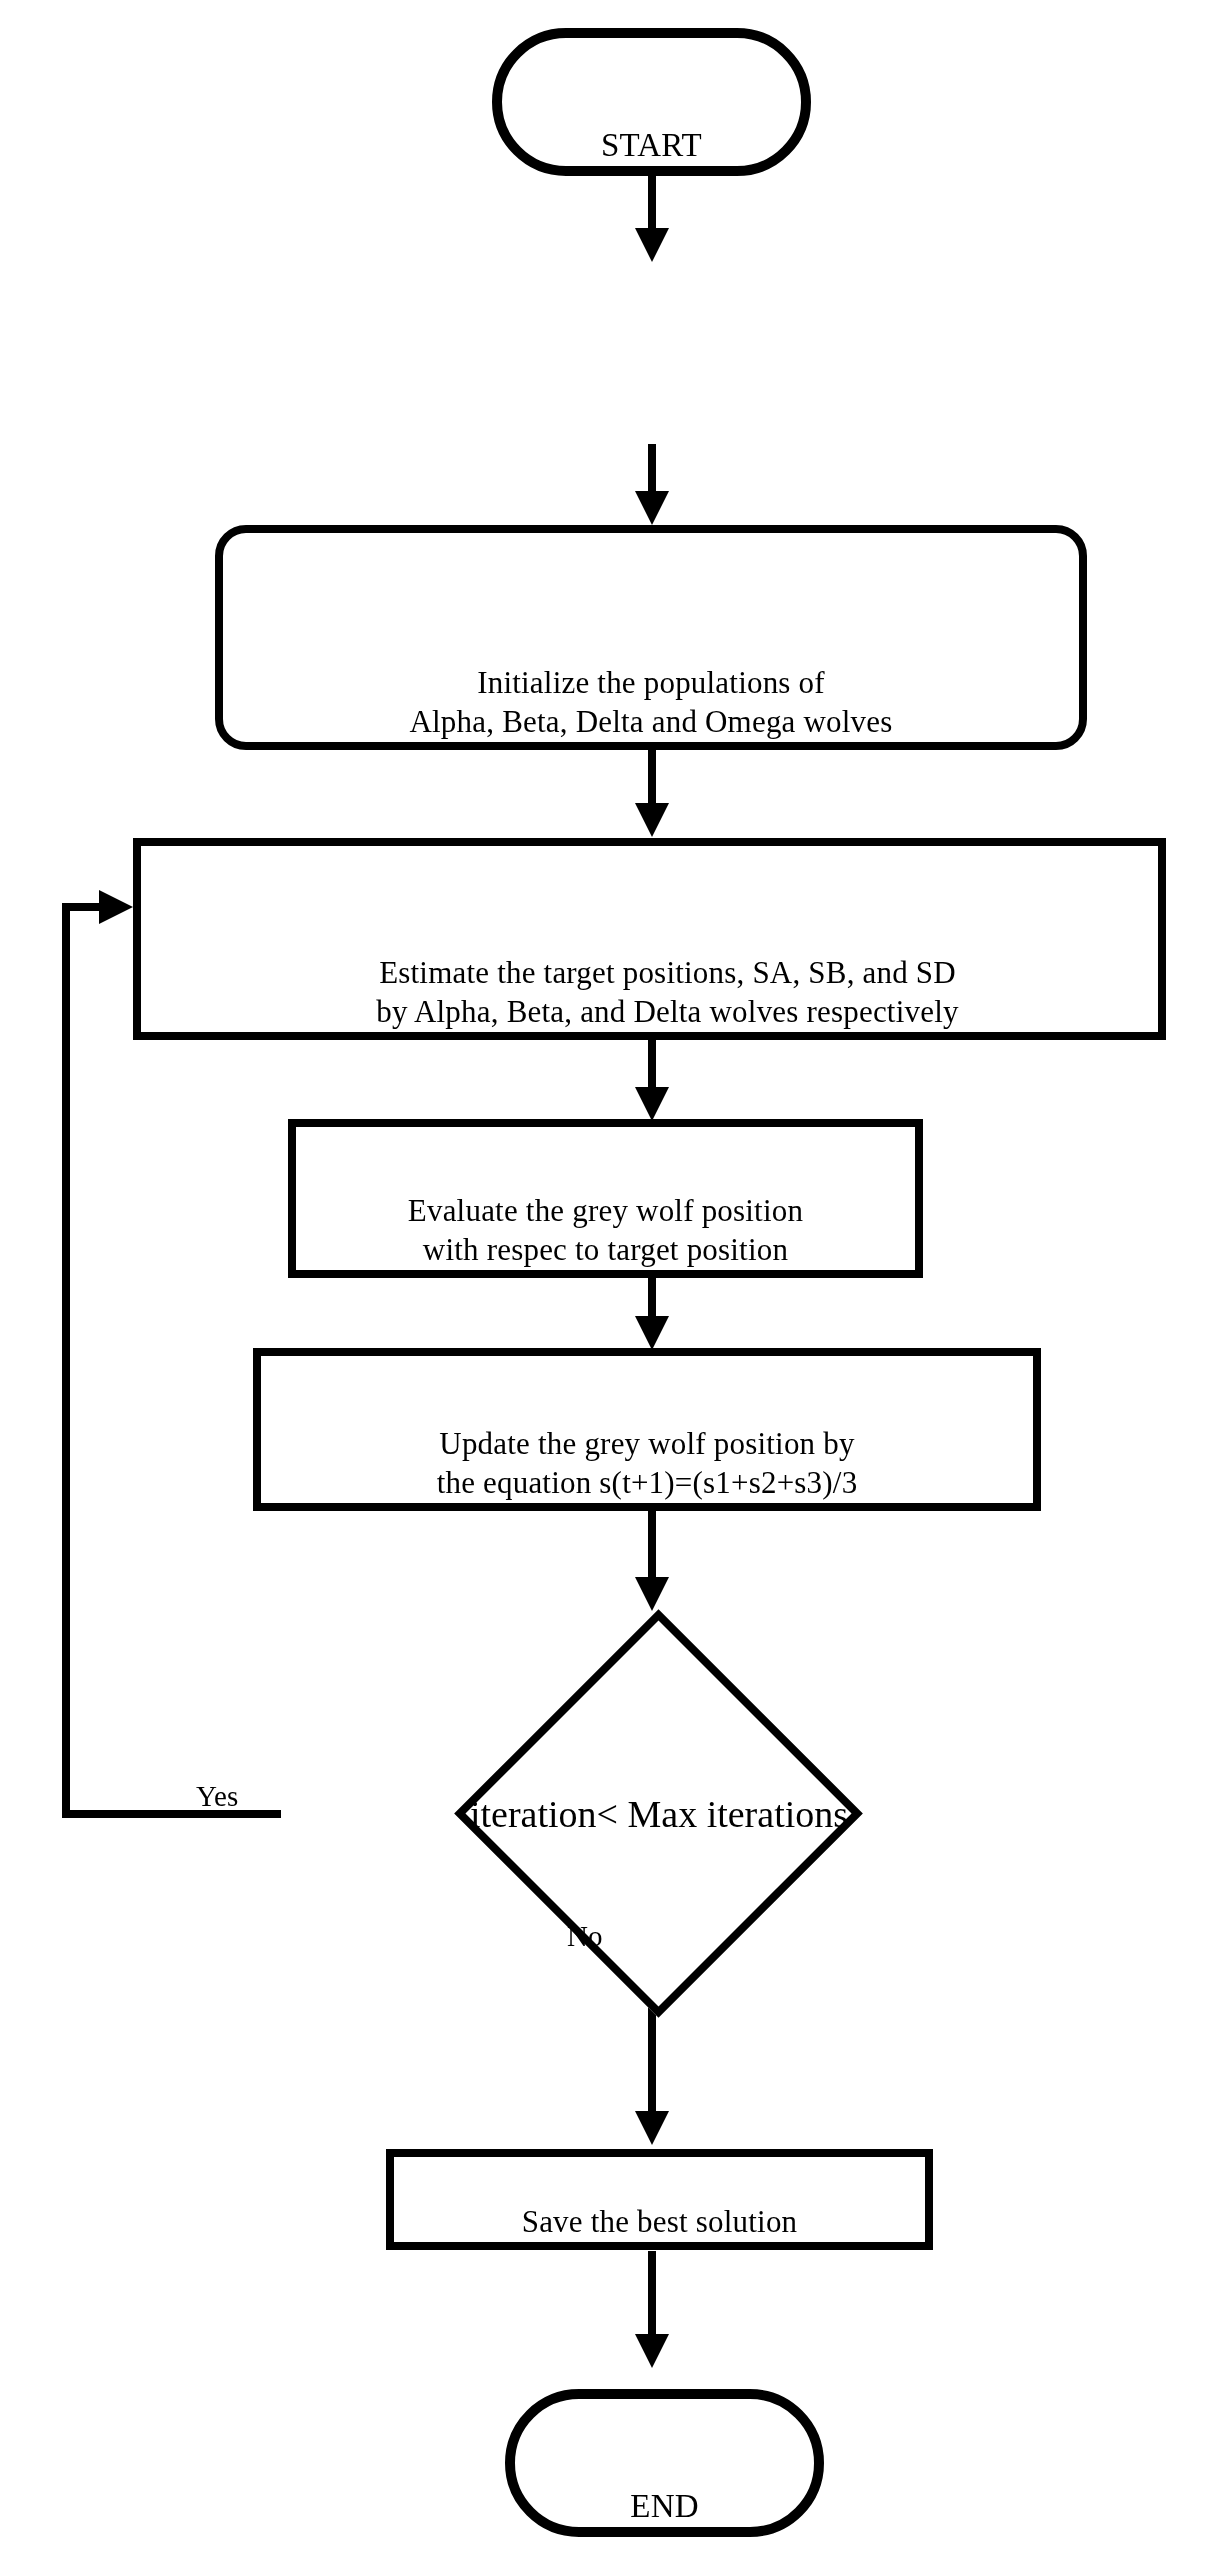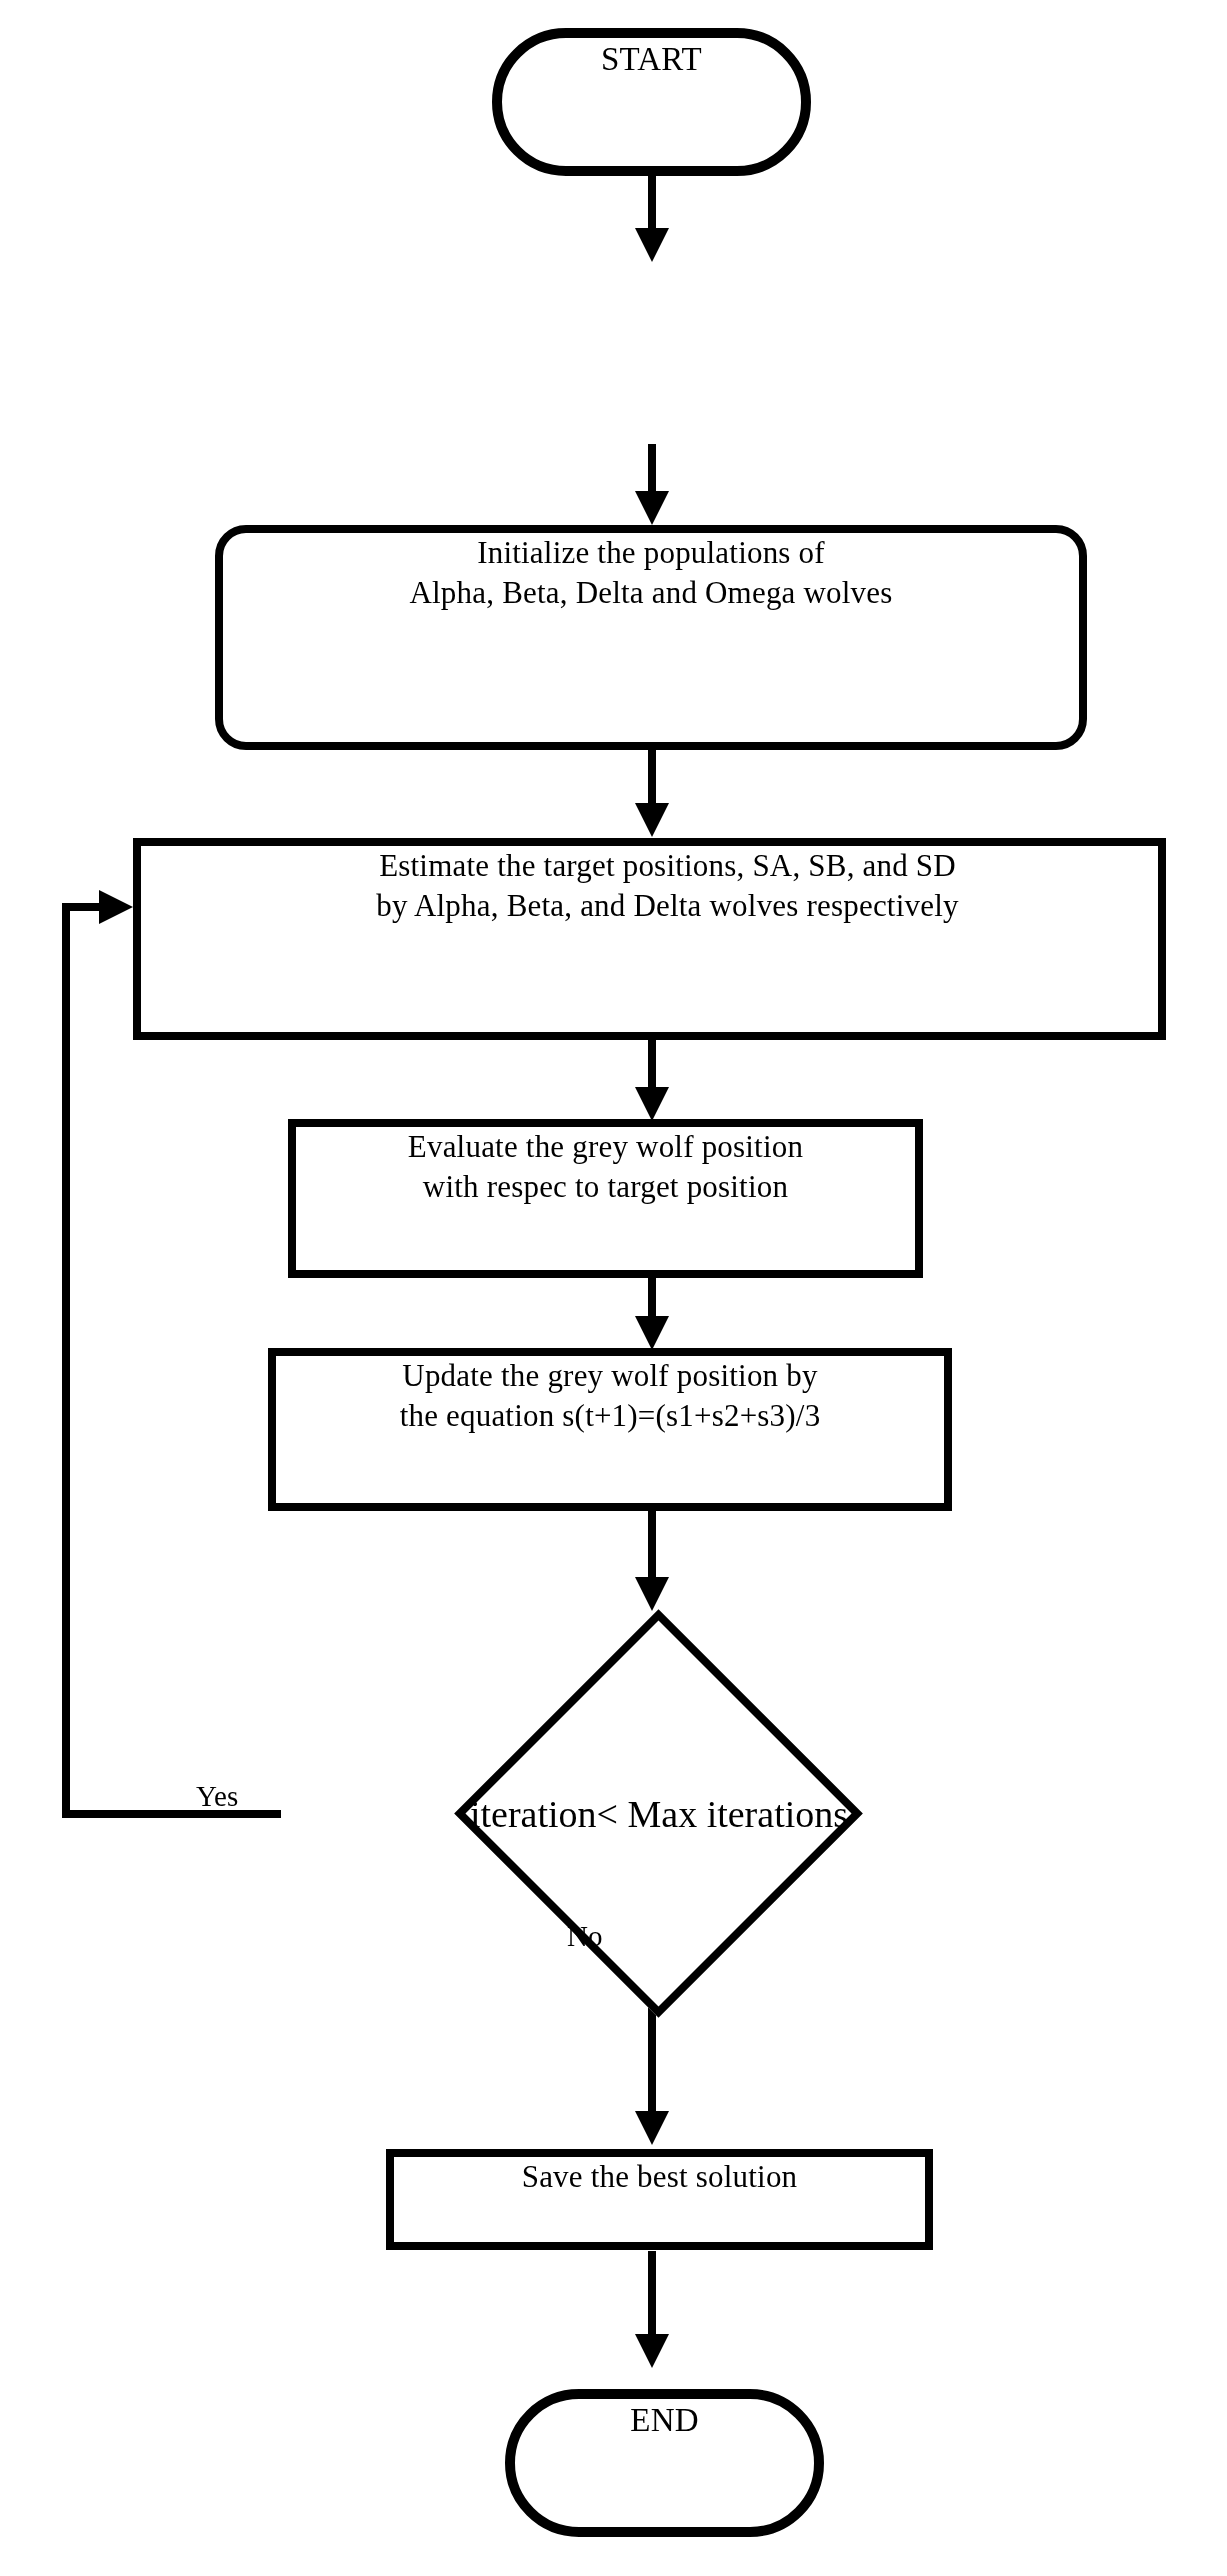--- a/index.html
+++ b/index.html
@@ -15,21 +15,21 @@
     overflow: hidden;
     font-family: "Liberation Serif", "DejaVu Serif", serif;
     color: #000000;
   }
   .node {
     position: absolute;
     box-sizing: border-box;
     background: #ffffff;
     border: 8.6px solid #000000;
     display: flex;
-    align-items: flex-start;
+    align-items: flex-end;
     justify-content: center;
     text-align: center;
     line-height: 1.28;
     font-size: 31px;
     letter-spacing: 0.2px;
     z-index: 3;
   }
   .terminator {
     border-width: 10.3px;
     border-radius: 74px;
@@ -143,21 +143,21 @@
   <div class="arrow-down" style="left:635px; top:1087px;"></div>
 
   <div class="node" style="left:288px; top:1119px; width:635px; height:159px;">
     <span class="node-text">Evaluate the grey wolf position
 with respec to target position</span>
   </div>
 
   <div class="vline" style="left:648px; top:1278px; height:47px;"></div>
   <div class="arrow-down" style="left:635px; top:1316px;"></div>
 
-  <div class="node" style="left:253px; top:1348px; width:684px; height:163px;margin-left:15px;">
+  <div class="node" style="left:253px; top:1348px; width:788px; height:163px;">
     <span class="node-text">Update the grey wolf position by
 the equation s(t+1)=(s1+s2+s3)/3</span>
   </div>
 
   <div class="vline" style="left:648px; top:1511px; height:73px;"></div>
   <div class="arrow-down" style="left:635px; top:1577px;"></div>
 
   <div class="decision-wrap" style="left:247px; top:1618px; width:824px; height:392px;">
     <div class="decision-shape"></div>
     <div class="decision-label">iteration&lt; Max iterations</div>

